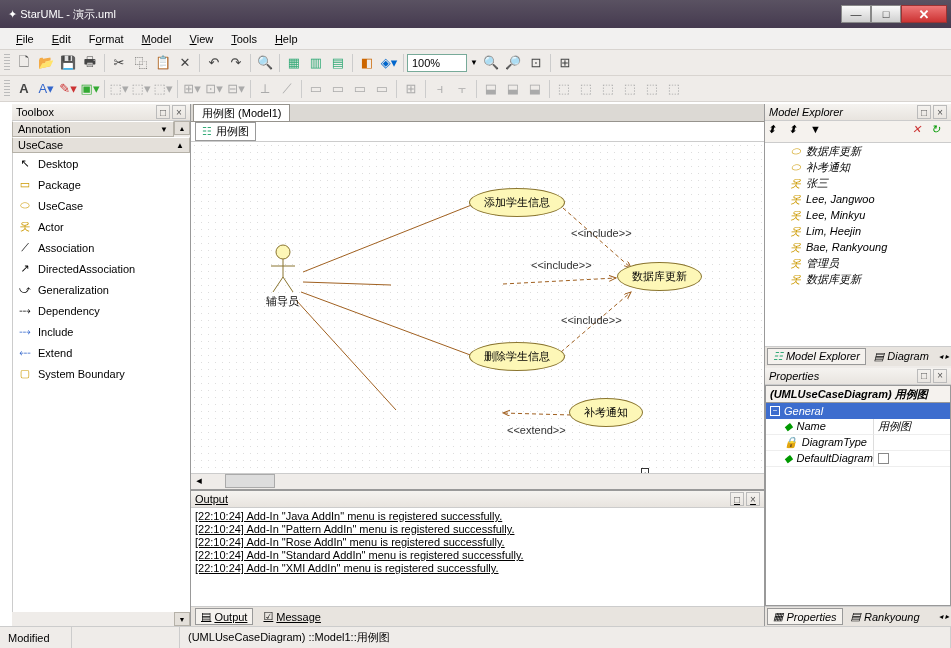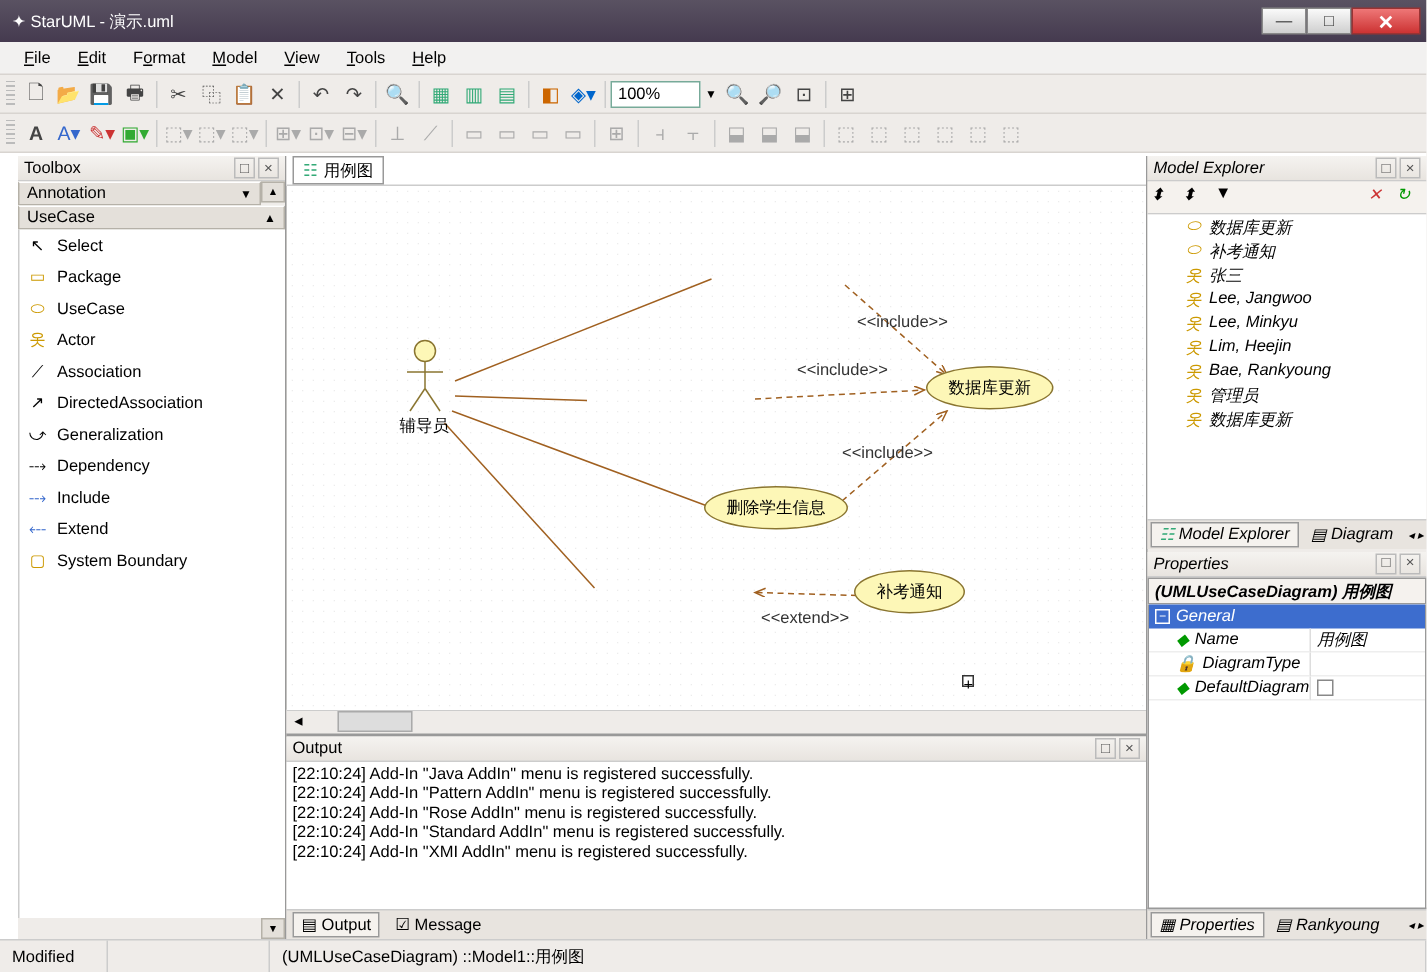--- a/index.html
+++ b/index.html
@@ -75,21 +75,21 @@
 
 
 .prop-header { height: 18px; background: #f5f2ee; border: 1px solid #999; padding: 1px 4px; font-size: 11px; font-weight: bold; }
 .prop-group { height: 16px; background: #3d6dce; color: #fff; display: flex; align-items: center; padding: 0 4px; font-size: 11px; }
 .prop-group .expand { width: 10px; height: 10px; border: 1px solid #fff; display: flex; align-items: center; justify-content: center; font-size: 8px; margin-right: 4px; line-height: 1; }
 .prop-row { display: flex; height: 16px; font-size: 11px; }
 .prop-name { width: 108px; padding-left: 18px; display: flex; align-items: center; gap: 4px; border-right: 1px solid #ddd; border-bottom: 1px solid #eee; }
 .prop-val { flex: 1; padding-left: 4px; display: flex; align-items: center; border-bottom: 1px solid #eee; }
 
 
-.output-panel { border-top: 2px solid #999; display: flex; flex-direction: column; }
+.output-panel { border-top: 2px solid #999; display: flex; flex-direction: column; text-decoration: underline; }
 .output-text { flex: 1; overflow: auto; background: #fff; padding: 2px 4px; font-size: 11px; line-height: 13px; }
 .output-tabs { height: 20px; display: flex; align-items: center; padding: 0 4px; gap: 4px; background: #e8e4df; border-top: 1px solid #ccc; }
 
 
 .statusbar { position: absolute; bottom: 0; left: 0; right: 0; height: 22px; background: #efece9; border-top: 1px solid #ccc; display: flex; align-items: center; font-size: 11px; }
 .statusbar .cell { padding: 0 8px; border-right: 1px solid #ccc; height: 100%; display: flex; align-items: center; }
 
 svg.conn { position: absolute; top: 0; left: 0; pointer-events: none; }
 </style>
 </head>
@@ -203,21 +203,21 @@
         </div>
       <div class="scroll-btn">▲</div>
     </div>
     <div class="tb-section">
         <span>UseCase</span>
         <span class="arrow">▲</span>
       </div>
     <div class="tb-list">
       <div class="tb-item">
           <span class="tb-icon">↖</span>
-          <span>Select</span>
+          <span>Desktop</span>
         </div>
       <div class="tb-item">
           <span class="tb-icon" style="color:#c90">▭</span>
           <span>Package</span>
         </div>
       <div class="tb-item">
           <span class="tb-icon" style="color:#c90">⬭</span>
           <span>UseCase</span>
         </div>
       <div class="tb-item">
@@ -252,20 +252,25 @@
           <span class="tb-icon" style="color:#c90">▢</span>
           <span>System Boundary</span>
         </div>
     </div>
     <div style="display:flex;justify-content:flex-end">
         <div class="scroll-btn">▼</div>
       </div>
   </div>
 
   <div class="center-panel">
+    <div class="diagram-tabbar">
+      <div class="diagram-tab">
+          <span>用例图 (Model1)</span>
+        </div>
+    </div>
     <div class="diagram-name-bar">
       <div class="diagram-name-box">
         <span style="color:#3a7">☷</span>
         <span>用例图</span>
       </div>
     </div>
     <div class="canvas-wrap">
       <div class="canvas">
 
         <svg class="conn" width="720" height="430">
@@ -291,20 +296,23 @@
           <svg width="30" height="50">
               <circle cx="15" cy="8" r="7" fill="#fdf7b7" stroke="#8a7530"></circle>
               <line x1="15" y1="15" x2="15" y2="33" stroke="#8a7530"></line>
               <line x1="3" y1="22" x2="27" y2="22" stroke="#8a7530"></line>
               <line x1="15" y1="33" x2="5" y2="48" stroke="#8a7530"></line>
               <line x1="15" y1="33" x2="25" y2="48" stroke="#8a7530"></line>
             </svg>
           <div>辅导员</div>
         </div>
 
+        <div class="usecase" style="left:278px;top:46px">
+            <span>添加学生信息</span>
+          </div>
         <div class="usecase" style="left:278px;top:200px">
             <span>删除学生信息</span>
           </div>
         <div class="usecase" style="left:426px;top:120px">
             <span>数据库更新</span>
           </div>
         <div class="usecase" style="left:378px;top:256px">
             <span>补考通知</span>
           </div>
 

